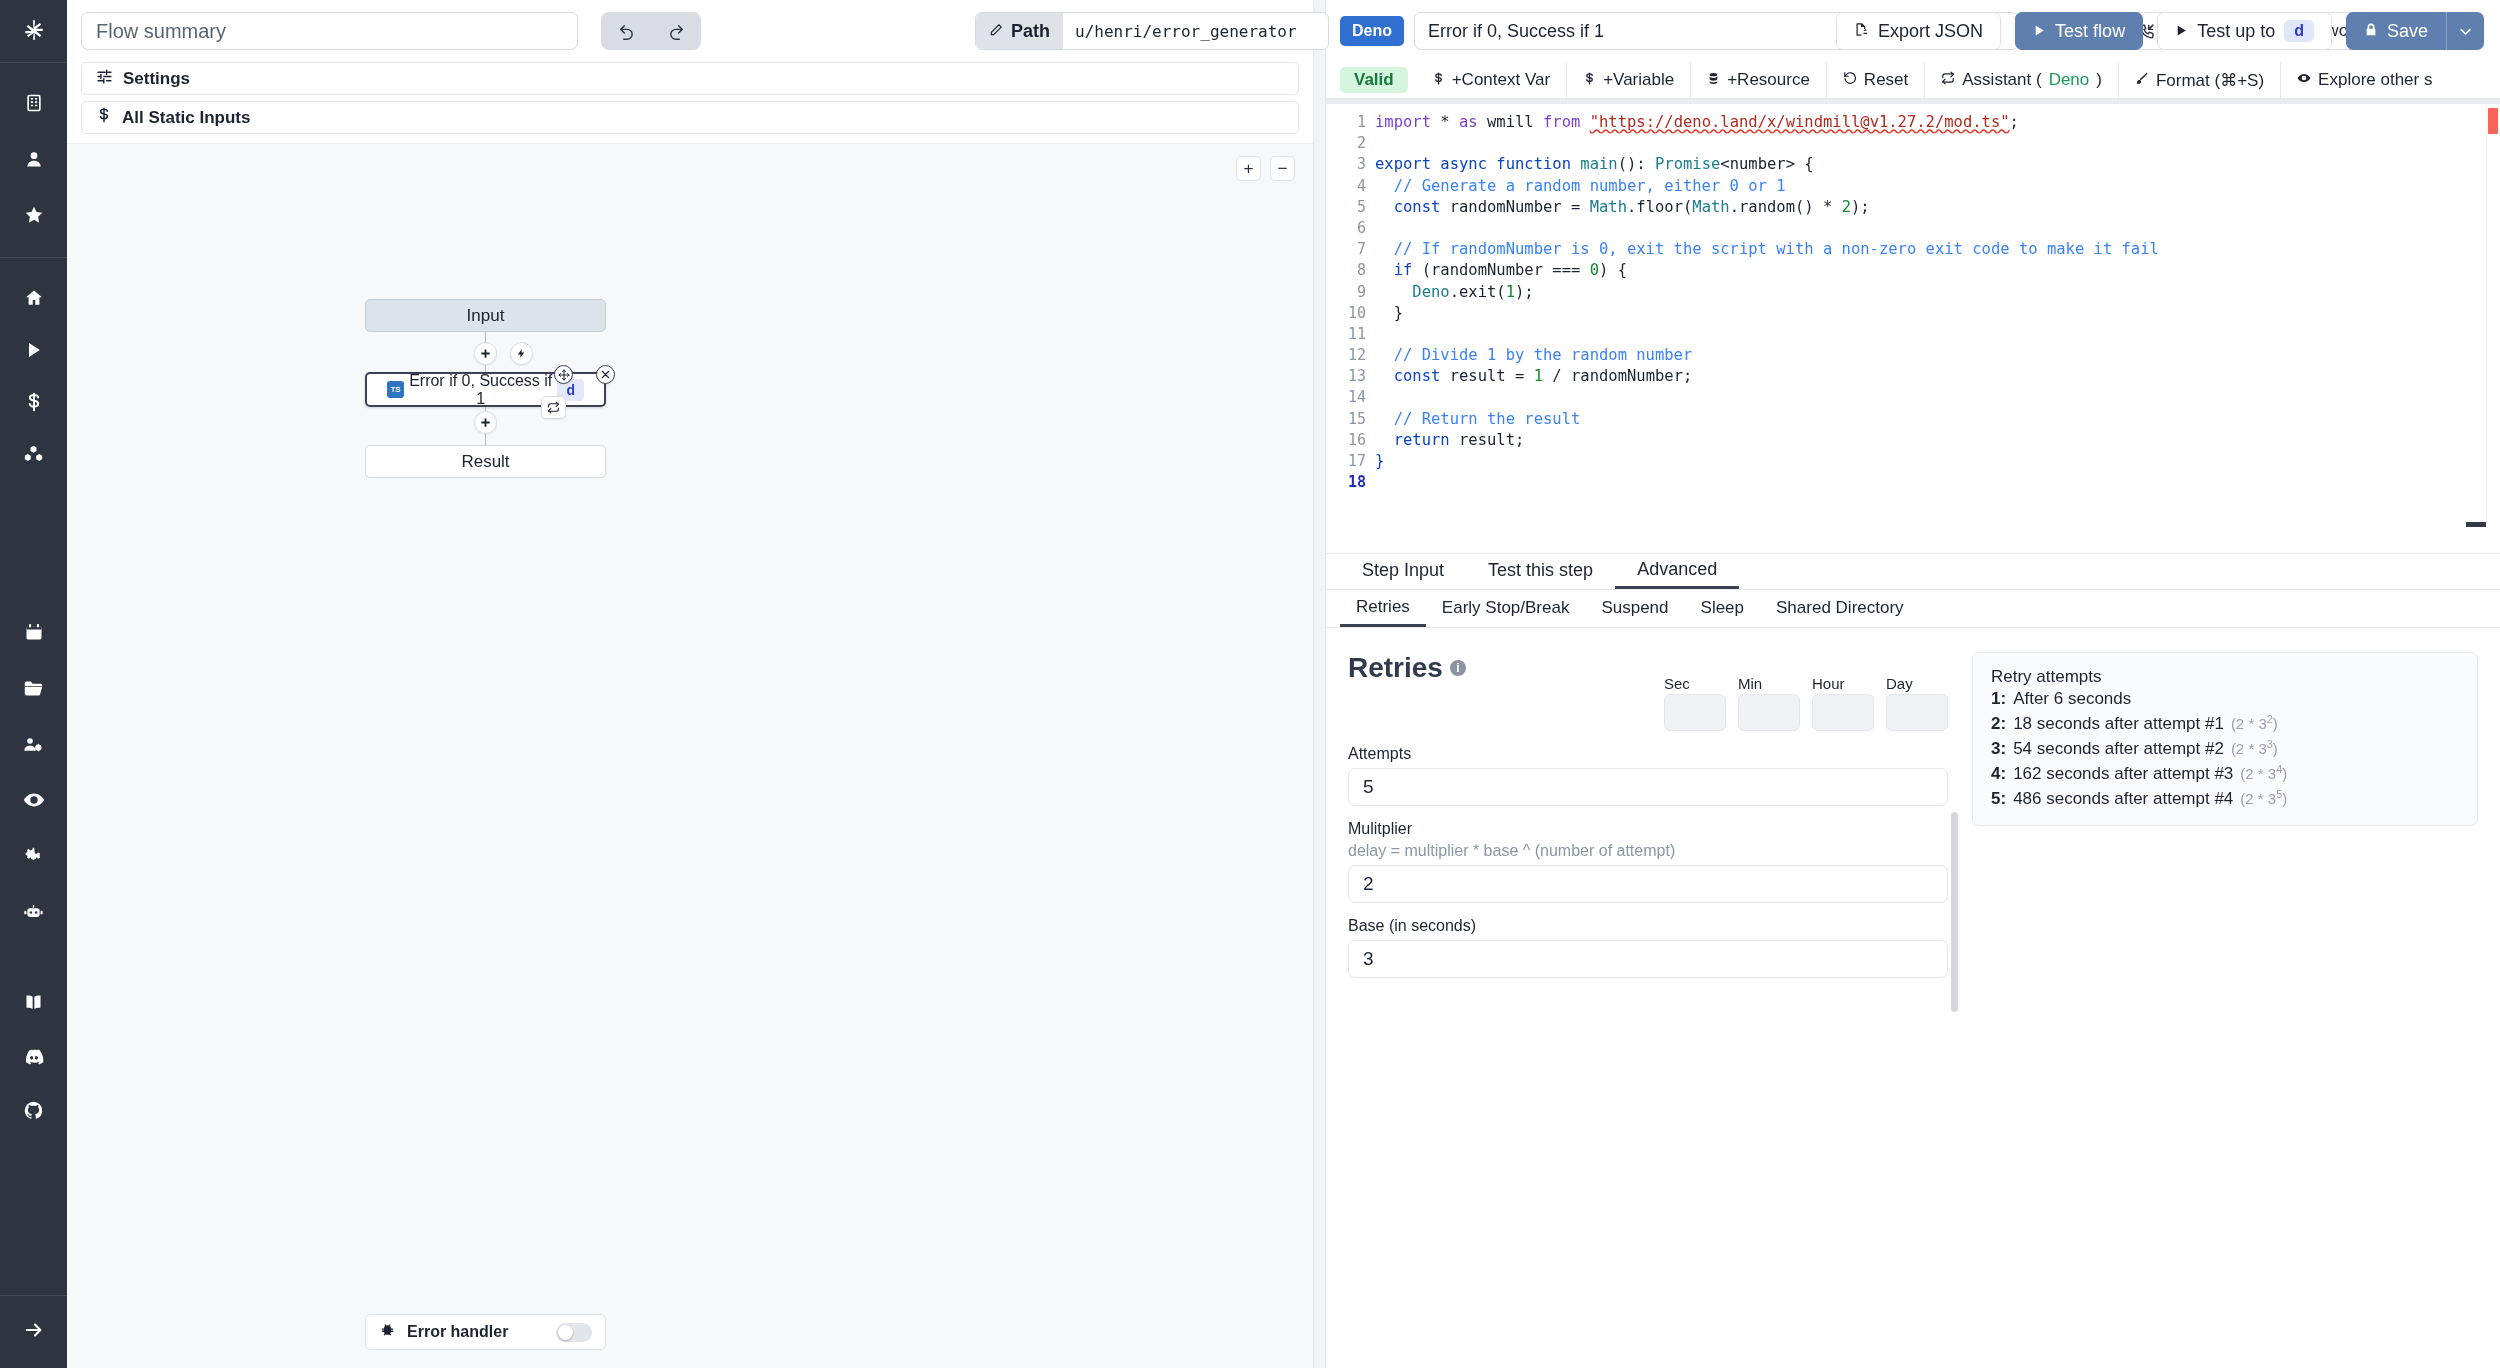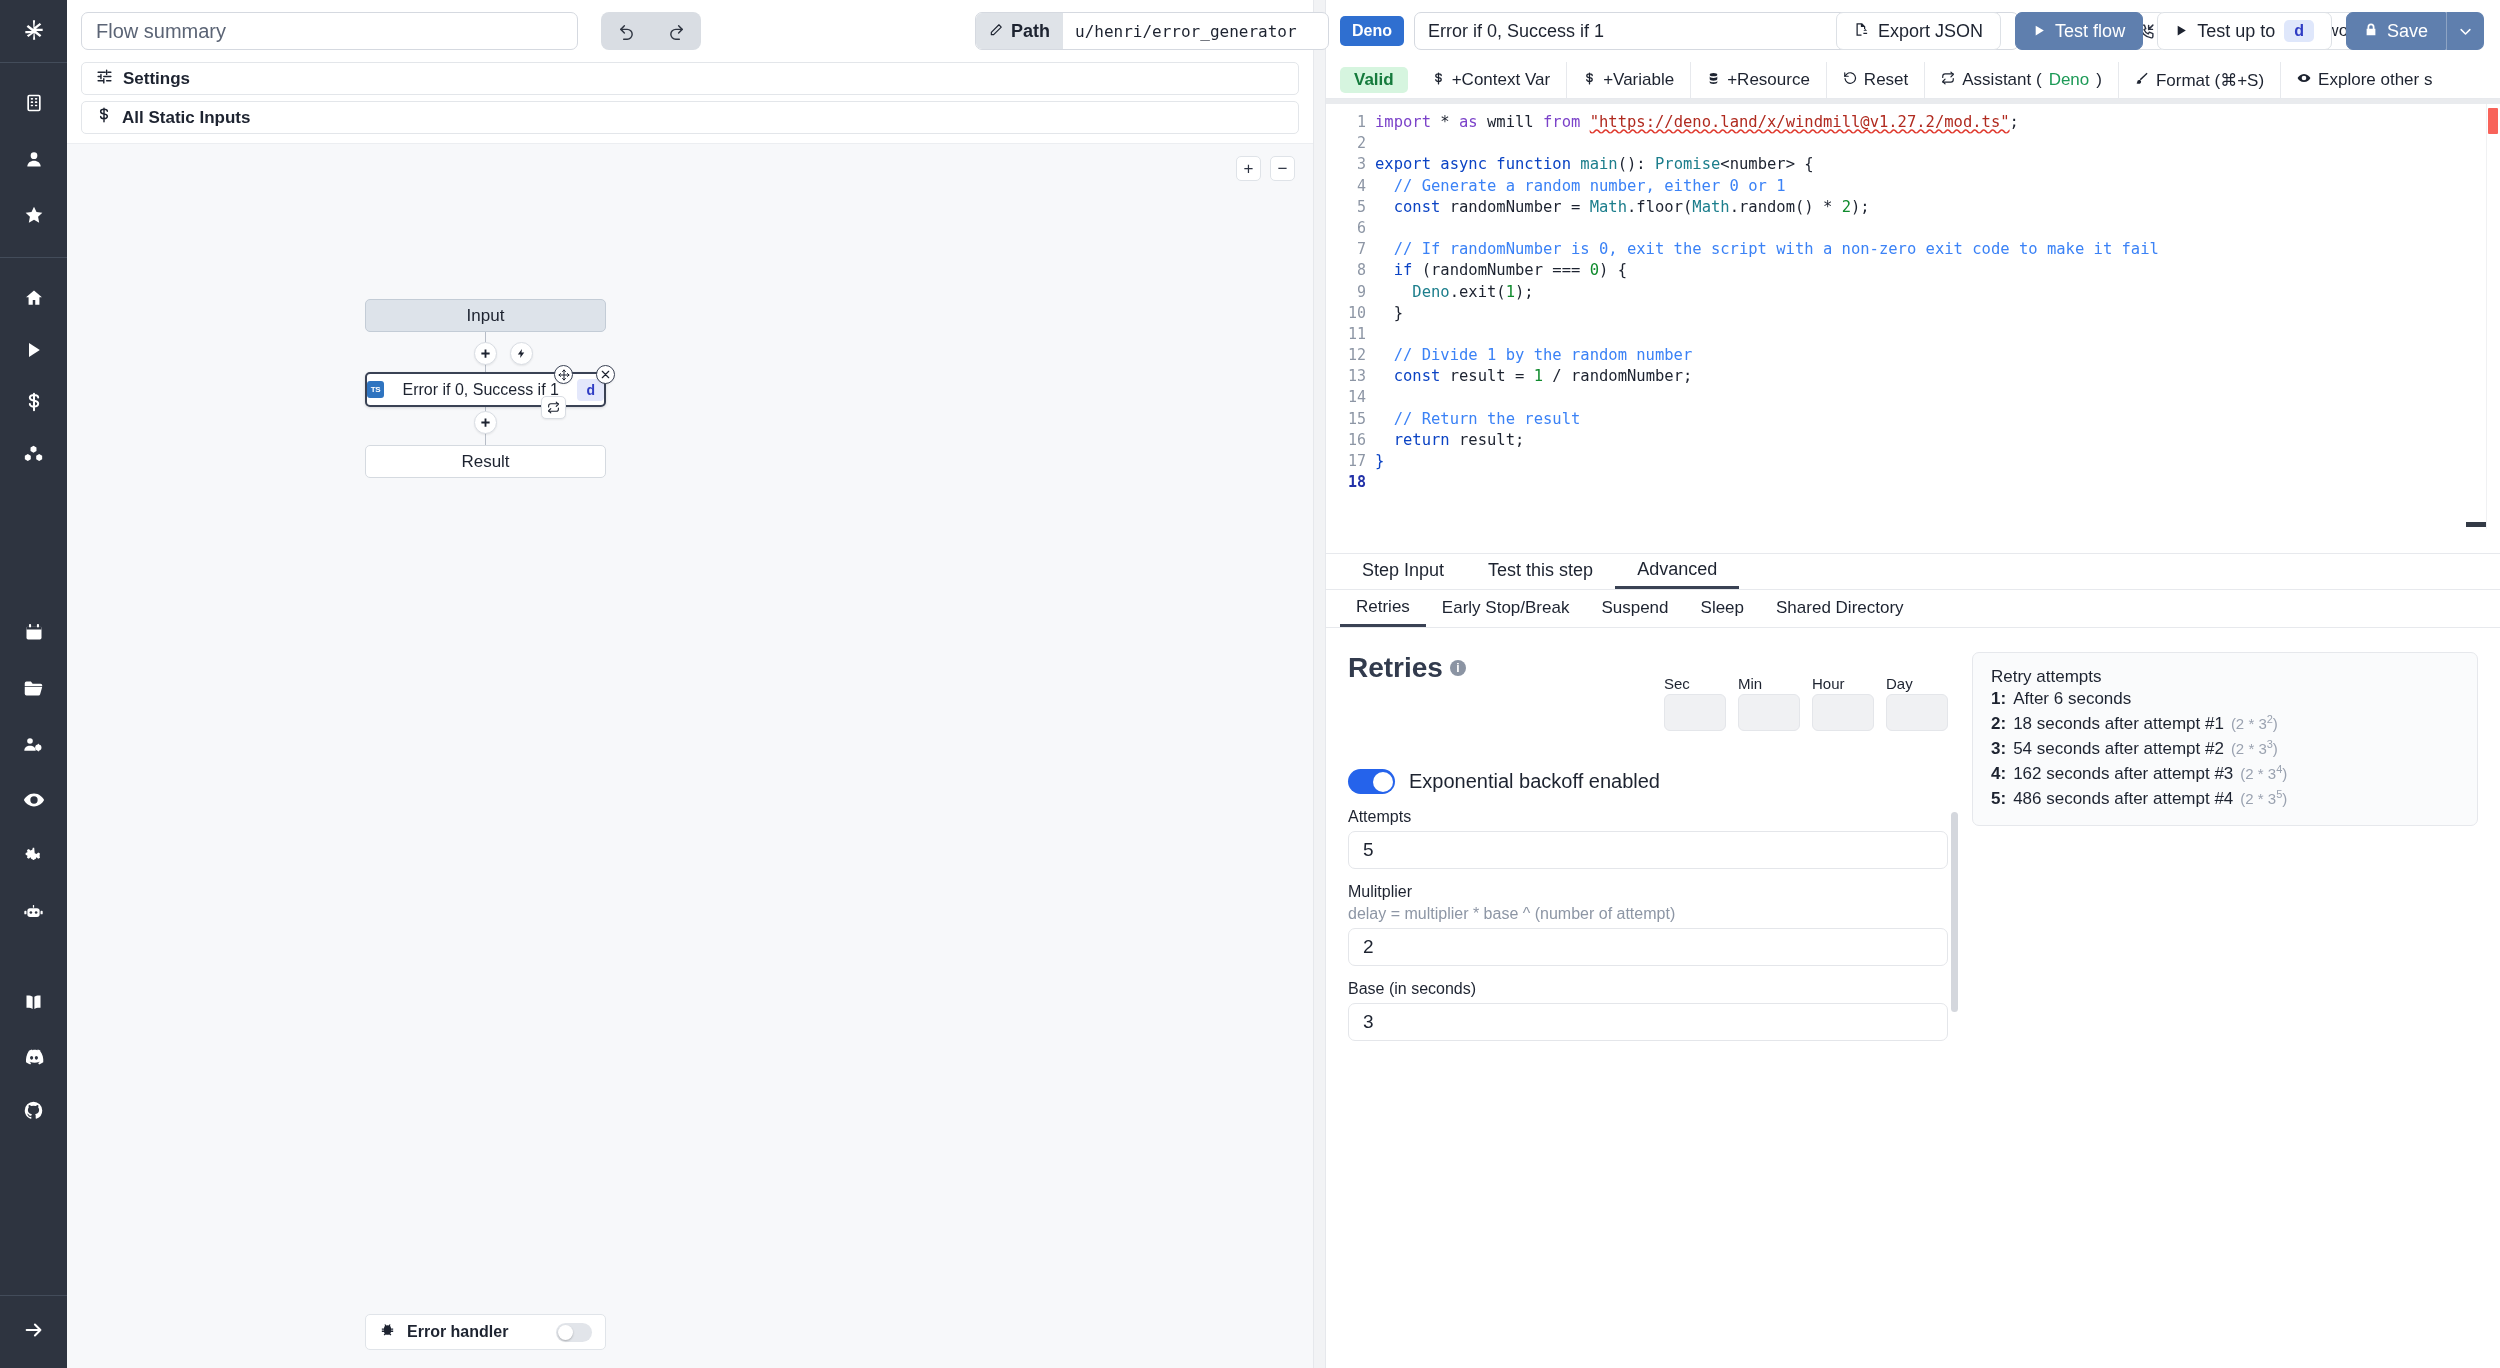--- a/index.html
+++ b/index.html
@@ -69,21 +69,21 @@
 
   .node {
     position: absolute; left: 298px; width: 241px;
     border-radius: 5px; display: flex; align-items: center; justify-content: center;
     font-size: 17px; color: #1d2330;
   }
   .node-input { top: 155px; height: 33px; background: #dde3ea; border: 1px solid #c3ccd6; }
   .node-result { top: 301px; height: 33px; background: #ffffff; border: 1px solid #d5dae0; }
   .node-step {
     top: 228px; height: 35px; background: #ffffff; border: 2px solid #3a4254;
-    justify-content: flex-start; padding: 0 0; box-shadow: 0 1px 3px rgba(0,0,0,.14);
+    justify-content: flex-start; padding: 0 20px; box-shadow: 0 1px 3px rgba(0,0,0,.14);
   }
   .ts-badge {
     width: 17px; height: 17px; border-radius: 3px; background: #2f74c0; color: #fff;
     font-size: 8px; font-weight: bold; display: flex; align-items: center; justify-content: center;
     flex: 0 0 17px; letter-spacing: -.3px;
   }
   .step-label { flex: 1 1 auto; text-align: center; font-size: 16px; color: #1d2330; }
   .step-id {
     background: #e4e8fb; color: #2f3cc4; font-weight: bold; font-size: 14px;
     border-radius: 4px; padding: 3px 9px; flex: 0 0 auto;
@@ -682,24 +682,20 @@
           <div class="unit">
             <div class="unit-label">Hour</div>
             <div class="unit-box"></div>
           </div>
           <div class="unit">
             <div class="unit-label">Day</div>
             <div class="unit-box"></div>
           </div>
         </div>
 
-        <div class="toggle-row">
-          <span class="toggle-on"></span>
-          <span class="toggle-caption">Exponential backoff enabled</span>
-        </div>
 
         <div class="field">
           <div class="field-label">Attempts</div>
           <div class="field-input">5</div>
         </div>
 
         <div class="field">
           <div class="field-label">Mulitplier</div>
           <div class="field-hint">delay = multiplier * base ^ (number of attempt)</div>
           <div class="field-input">2</div>

